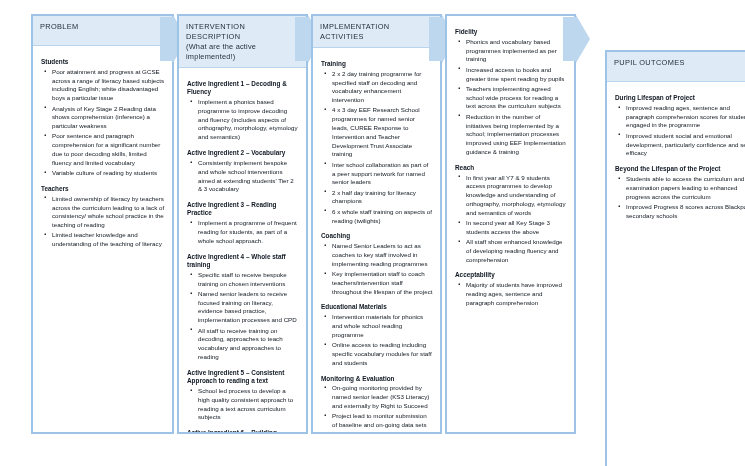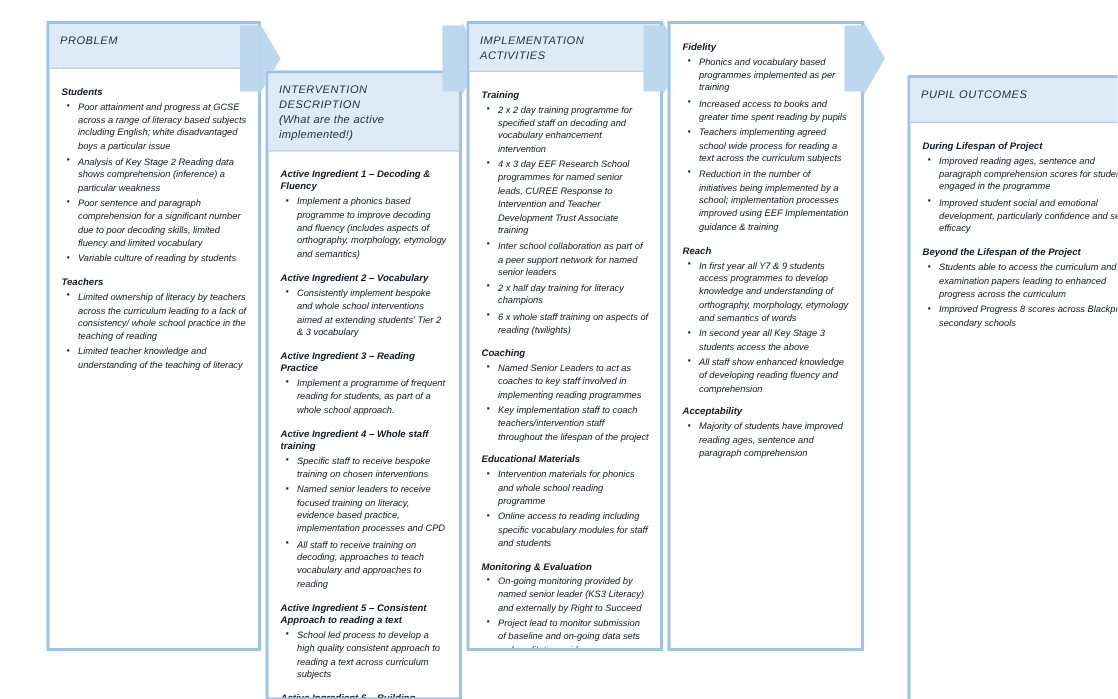--- a/index.html
+++ b/index.html
@@ -10,21 +10,20 @@
   body {
     width: 745px;
     height: 466px;
     font-family: "Liberation Sans", sans-serif;
     overflow: hidden;
   }
   #logic-model {
     position: relative;
     width: 745px;
     height: 466px;
-    font-style: italic;
   }
   .column {
     position: absolute;
     top: 14px;
     height: 420px;
     background: #ffffff;
     border: 2px solid #9dc3e6;
     box-sizing: border-box;
     overflow: hidden;
   }
@@ -126,21 +125,21 @@
         </ul>
       </div>
     </div>
   </div>
 
   <div>
     <div class="chev-body" style="left:160px; top:17px; width:13px; height:44px;"></div>
     <div class="chevron" style="left:173px; top:15px; border-top-width:24px; border-bottom-width:24px;"></div>
   </div>
 
-  <div class="column" id="col-1" style="left:177px; width:131px;margin-top:33px;">
+  <div class="column" id="col-1" style="left:177px; width:131px;">
     <div class="col-header">
       <span class="htitle">INTERVENTION DESCRIPTION</span>
       <span class="hsub">(What are the active implemented!)</span>
     </div>
     <div class="col-body">
       <div class="group">
         <span class="group-title">Active Ingredient 1 – Decoding &amp; Fluency</span>
         <ul class="bullets">
           <li>Implement a phonics based programme to improve decoding and fluency (includes aspects of orthography, morphology, etymology and semantics)</li>
         </ul>

